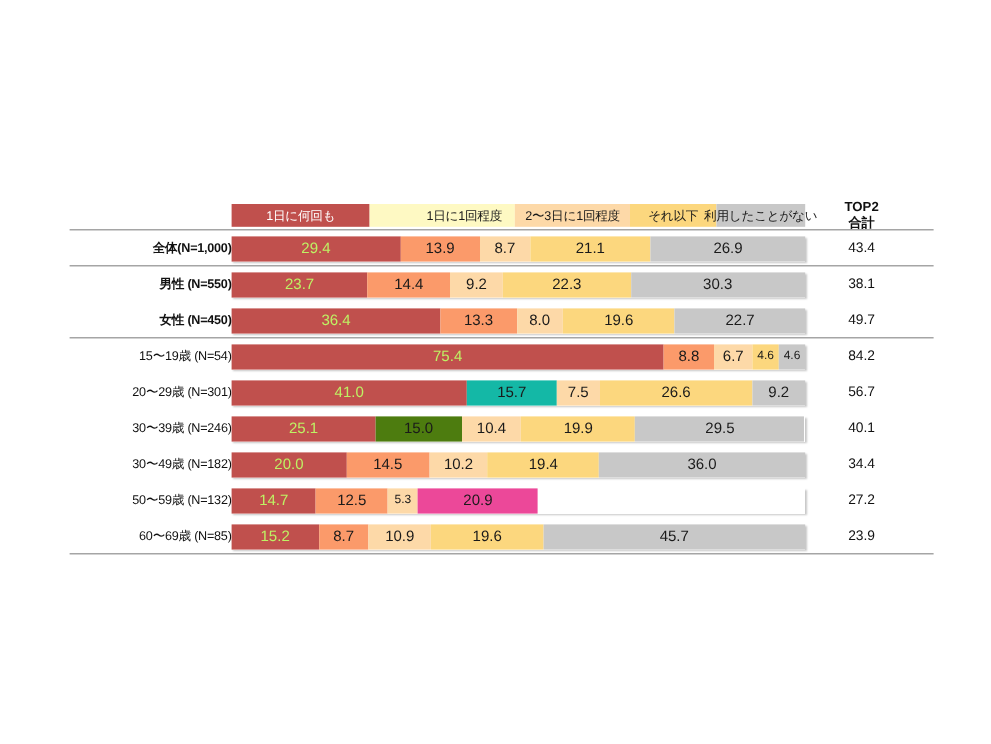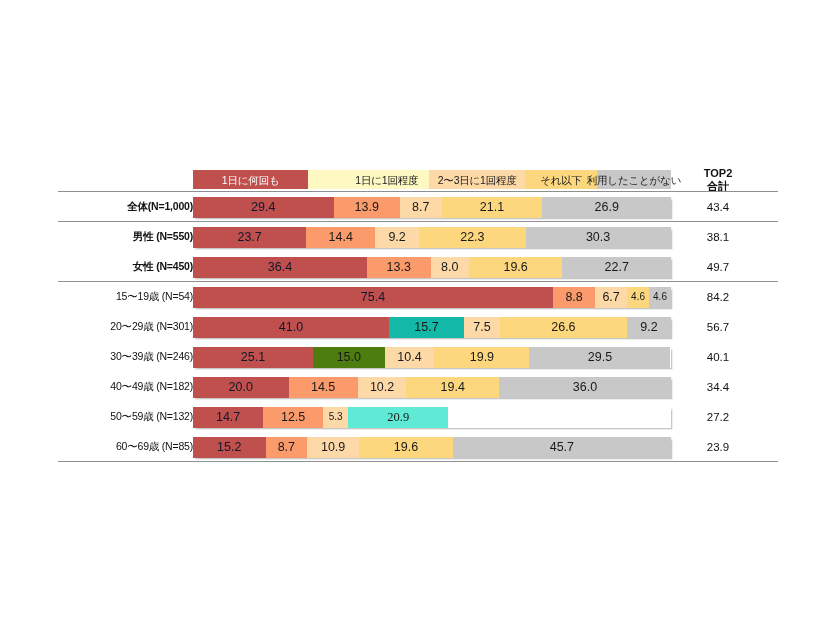--- a/index.html
+++ b/index.html
@@ -90,21 +90,21 @@
   .seg {
     display: flex;
     align-items: center;
     justify-content: center;
     font-size: 12.5px;
     line-height: 1;
     overflow: hidden;
     white-space: nowrap;
     box-sizing: border-box;
   }
-  .seg.light-text { color: #0f172a; }
+  .seg.light-text { color: #bef264; }
   .seg.dark-text  { color: #1a1a1a; }
   .seg.tiny { font-size: 10px; }
 
   .top2-val {
     width: 60px;
     margin-left: 17px;
     text-align: center;
     font-size: 11.5px;
     color: #111;
   }
@@ -274,21 +274,21 @@
           <div class="seg dark-text" style="background: rgb(252, 215, 126); width: 19.9%;">
             <span>19.9</span>
           </div>
           <div class="seg dark-text" style="background: rgb(200, 200, 200); width: 29.5%;">
             <span>29.5</span>
           </div>
         </div>
         <div class="top2-val">40.1</div>
       </div>
       <div class="row">
-        <div class="row-label">40〜49歳 (N=182)</div>
+        <div class="row-label">30〜49歳 (N=182)</div>
         <div class="bar">
           <div class="seg light-text" style="background: rgb(192, 80, 77); width: 20%;">
             <span>20.0</span>
           </div>
           <div class="seg dark-text" style="background: rgb(251, 154, 106); width: 14.5%;">
             <span>14.5</span>
           </div>
           <div class="seg dark-text" style="background: rgb(253, 217, 168); width: 10.2%;">
             <span>10.2</span>
           </div>
@@ -306,21 +306,21 @@
         <div class="bar">
           <div class="seg light-text" style="background: rgb(192, 80, 77); width: 14.7%;">
             <span>14.7</span>
           </div>
           <div class="seg dark-text" style="background: rgb(251, 154, 106); width: 12.5%;">
             <span>12.5</span>
           </div>
           <div class="seg dark-text tiny" style="background: rgb(253, 217, 168); width: 5.3%;">
             <span>5.3</span>
           </div>
-          <div class="seg dark-text" style="background: #5eead4; width: 20.9%; font-family: Liberation Serif, serif;">
+          <div class="seg dark-text" style="background: #ec4899; width: 20.9%;">
             <span>20.9</span>
           </div>
         </div>
         <div class="top2-val">27.2</div>
       </div>
       <div class="row">
         <div class="row-label">60〜69歳 (N=85)</div>
         <div class="bar">
           <div class="seg light-text" style="background: rgb(192, 80, 77); width: 15.2%;">
             <span>15.2</span>

